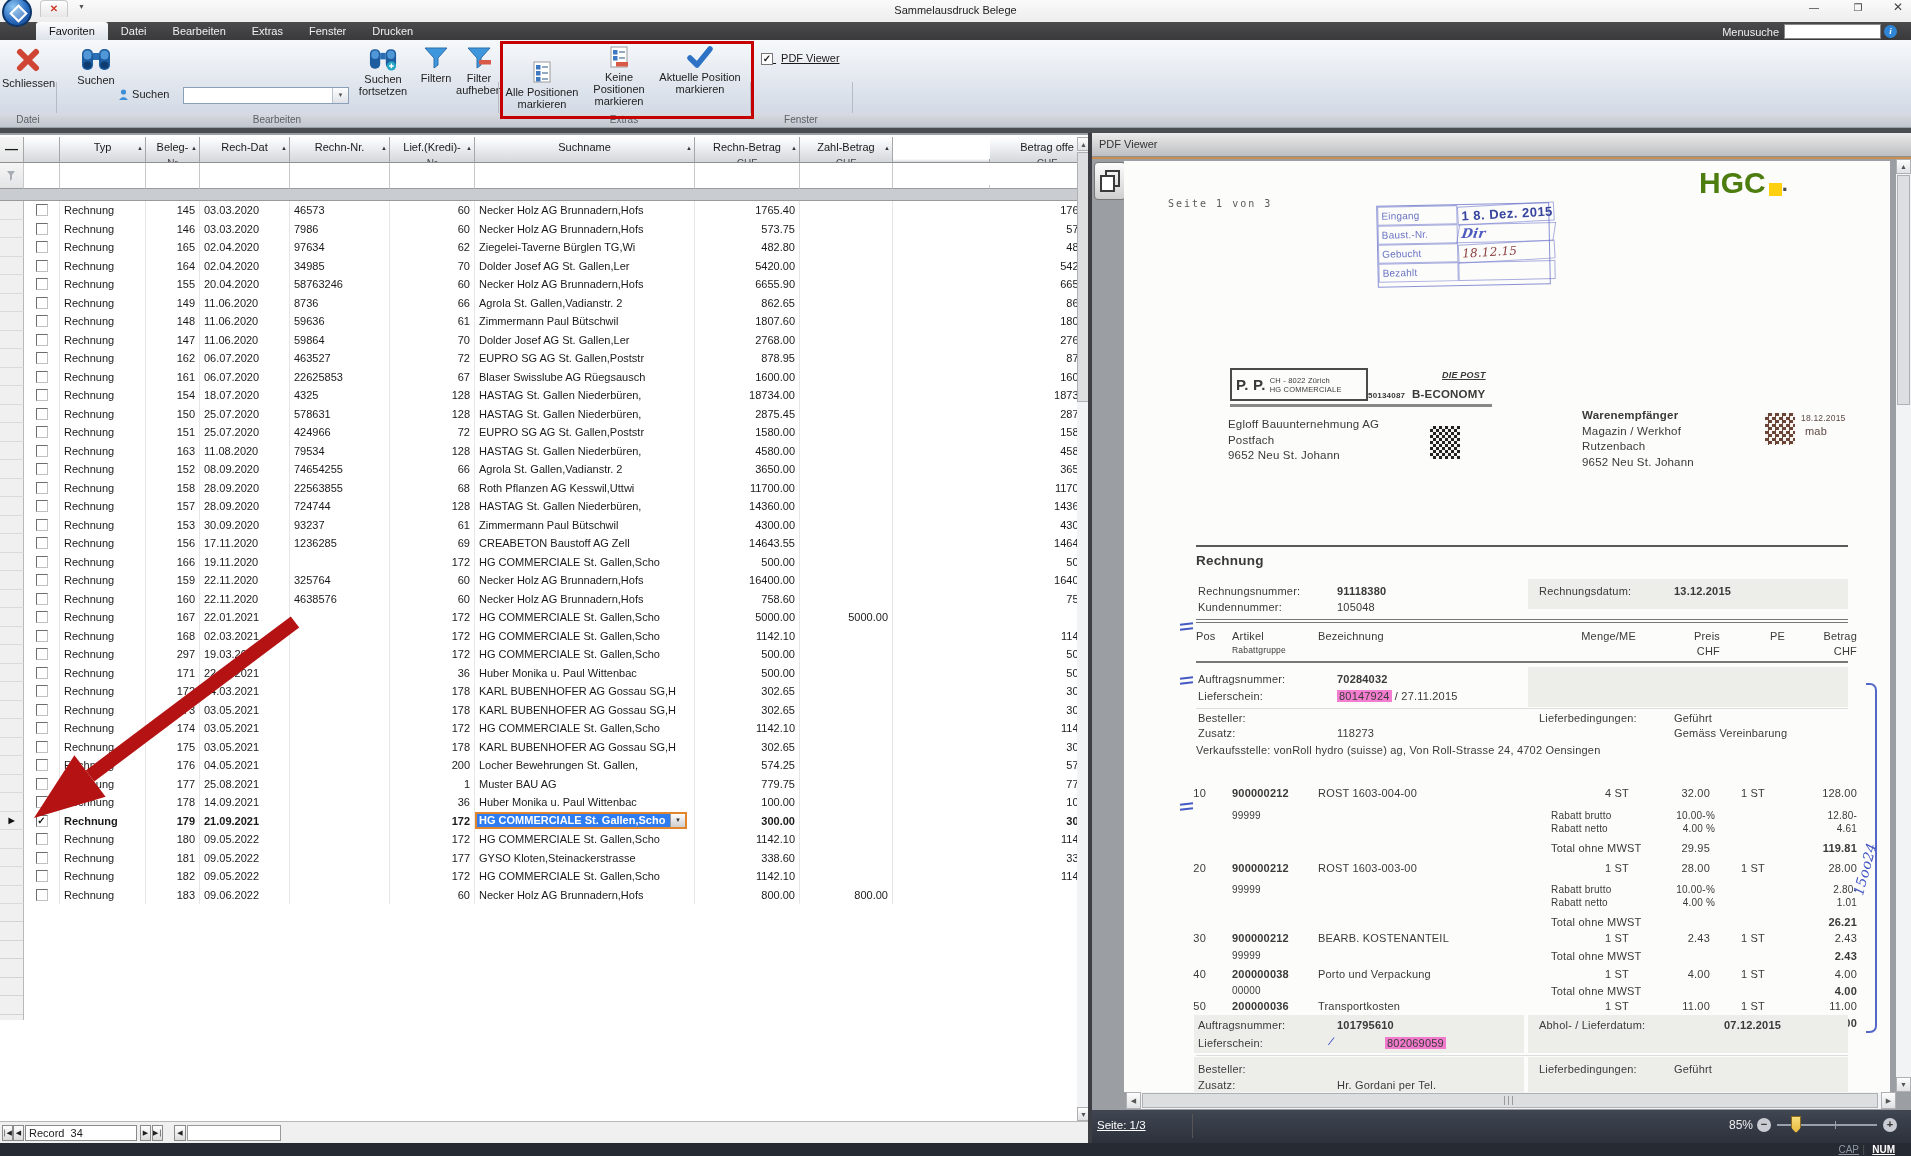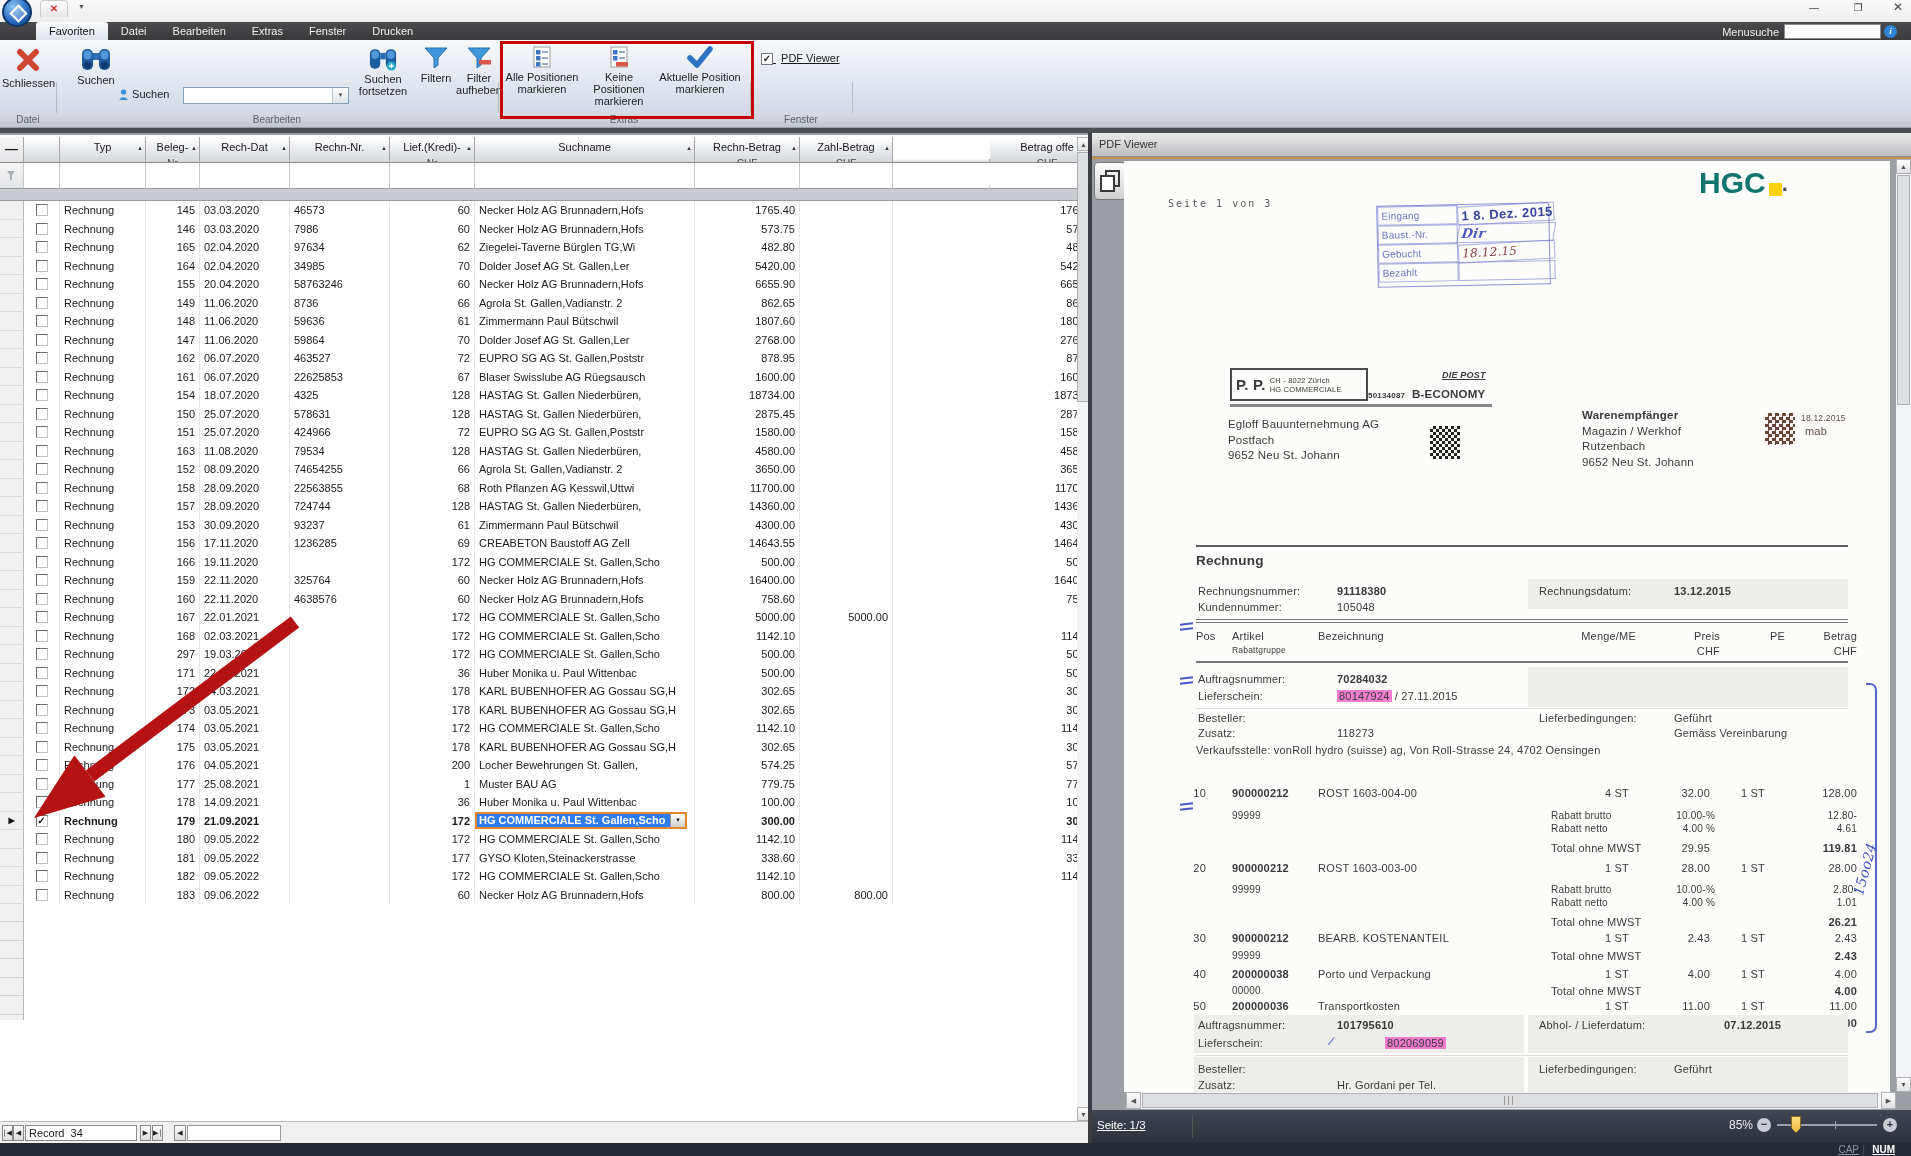--- a/index.html
+++ b/index.html
@@ -105,21 +105,21 @@
   .rule{position:absolute;background:#5a5a5a;height:2px;}
   .rule1{position:absolute;background:#777;height:1px;}
   .ruleL{position:absolute;background:#ddd;height:1px;}
   .stamp{position:absolute;left:253px;top:43px;width:171px;height:80px;transform:rotate(-1.2deg);
          border:1.5px solid rgba(100,110,200,.75);display:grid;grid-template-columns:80px 1fr;grid-auto-rows:19px;}
   .stamp div{border:0.8px solid rgba(100,110,200,.55);box-sizing:border-box;padding-left:3px;font-size:10px;color:#6b74c4;line-height:17px;overflow:visible;white-space:nowrap;}
   .stamp .v0{font-size:13px;font-weight:bold;color:#36449e;letter-spacing:.5px;transform:rotate(-2deg);}
   .stamp .v1{font-family:"DejaVu Serif",serif;font-style:italic;font-weight:bold;font-size:13px;color:#4a58c0;transform:skewX(-10deg);}
   .stamp .v2{font-family:"DejaVu Serif",serif;font-style:italic;font-size:12px;color:#8a4040;transform:rotate(-2deg);}
   .logo{position:absolute;left:575px;top:8px;display:flex;align-items:flex-end;}
-  .logo .txt{font-size:30px;font-weight:800;color:#0f766e;letter-spacing:0;line-height:28px;}
+  .logo .txt{font-size:30px;font-weight:800;color:#4d7c0f;letter-spacing:0;line-height:28px;}
   .logo .sq{width:13px;height:13px;background:#ffd00e;margin-left:3px;margin-bottom:1px;}
   .ppbox{position:absolute;left:106px;top:207px;width:138px;height:33px;border:2px solid #4a4a4a;box-sizing:border-box;display:flex;}
   .ppbox .big{font-size:15px;font-weight:bold;padding:6px 4px 0 4px;}
   .ppbox .sm{font-size:7.5px;padding-top:6px;line-height:9px;}
   .hl{background:rgba(241,92,197,.8);padding:0 2px;}
   .qrbrown{background:repeating-conic-gradient(#6b4438 0 25%,#f6f4f0 0 50%) 0 0/7px 7px;}
   .dmblack{background:repeating-conic-gradient(#222 0 25%,#f6f4f0 0 50%) 0 0/6px 6px;}
   .bracket{position:absolute;left:742px;top:522px;width:9px;height:346px;border-right:2.5px solid #4459c4;
            border-top:2.5px solid #4459c4;border-bottom:2.5px solid #4459c4;border-radius:0 7px 7px 0;opacity:.9;}
   .penmark{position:absolute;width:13px;height:2px;background:#4459c4;transform:rotate(-6deg);}
@@ -132,20 +132,21 @@
   .zthumb{position:absolute;left:14px;top:-8px;width:10px;height:17px;background:linear-gradient(#f8dd7a,#e9b93f);
           border:1px solid #8a6d1f;box-sizing:border-box;clip-path:polygon(0 0,100% 0,100% 68%,50% 100%,0 68%);}
   .ztick{position:absolute;left:58px;top:-3px;width:1px;height:8px;background:#9aa0ab;}
 </style>
 </head>
 <body>
 
 <div class="app">
 
   <div class="titlebar">
+    <div class="apptitle">Sammelausdruck Belege</div>
     <div class="qat-x">✕</div>
     <div class="qat-caret">▼</div>
     <div class="winbtn" style="right:86px;">—</div>
     <div class="winbtn" style="right:42px;">❐</div>
     <div class="winbtn" style="right:2px;font-size:12px;">✕</div>
   </div>
   <div class="applogo"></div>
 
   <div class="menubar">
     <div class="mtabs">
@@ -222,21 +223,21 @@
     <div class="rbtn" style="left:456px;top:5px;width:46px;">
       <div class="ic">
         <svg width="26" height="25">
             <polygon points="2,3 24,3 15,13 15,20 11,23 11,13" fill="#3e96dd" stroke="#2d6fa8"></polygon>
           <rect x="13" y="15" width="12" height="4.5" fill="#d85948"></rect>
           </svg>
       </div>
       <div><span>Filter</span><br>
            <span>aufheben</span></div>
     </div>
-    <div class="rbtn" style="left:503px;top:5px;width:78px;text-align:center;">
+    <div class="rbtn" style="left:503px;top:20px;width:78px;text-align:center;">
       <div class="ic">
         <svg width="22" height="24">
             <rect x="3" y="2" width="16" height="20" fill="#fff" stroke="#9a9a9a"></rect>
           <rect x="5" y="5" width="4.5" height="4.5" fill="#3e77c2"></rect>
             <rect x="11" y="6" width="6" height="2" fill="#93a9bf"></rect>
           <rect x="5" y="11" width="4.5" height="4.5" fill="#3e77c2"></rect>
             <rect x="11" y="12" width="6" height="2" fill="#93a9bf"></rect>
           <rect x="5" y="17" width="4.5" height="4.5" fill="#3e77c2"></rect>
             <rect x="11" y="18" width="6" height="2" fill="#93a9bf"></rect>
           </svg>

